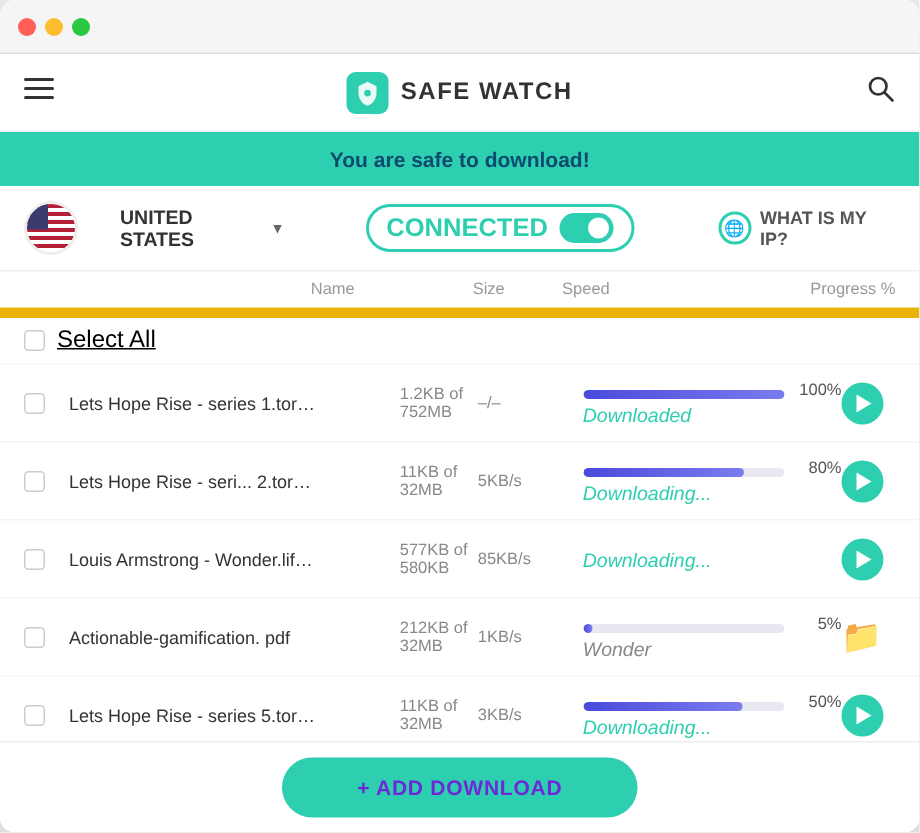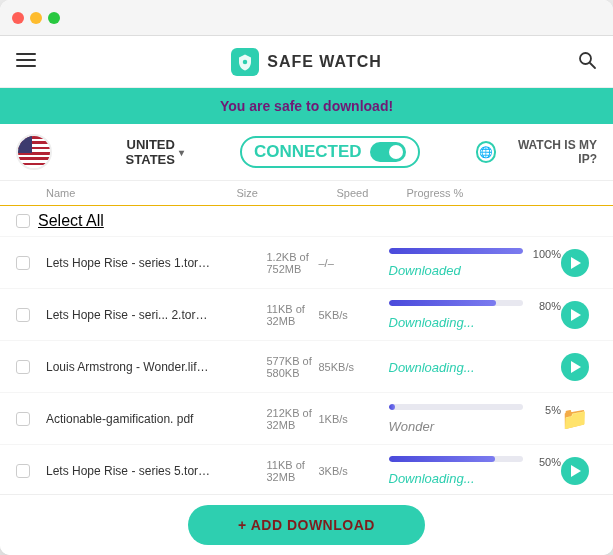--- a/index.html
+++ b/index.html
@@ -63,37 +63,36 @@
     .nav-logo {
       width: 28px; height: 28px;
       background: #2ecfb0;
       border-radius: 6px;
       display: flex; align-items: center; justify-content: center;
     }
     .nav-logo svg { width: 18px; height: 18px; }
 
     .banner {
       background: #2ecfb0;
-      color: #701a75;
+      color: #0c4a6e;
       text-align: center;
       padding: 10px;
       font-size: 14px;
       font-weight: 600;
       flex-shrink: 0;
     }
 
     .vpn-bar {
       background: #fff;
       padding: 10px 16px;
       display: flex;
       align-items: center;
       gap: 28px;
       border-bottom: 1px solid #eee;
       flex-shrink: 0;
-      text-align: right;
     }
     .flag-circle {
       width: 36px; height: 36px;
       border-radius: 50%;
       overflow: hidden;
       border: 2px solid #eee;
       flex-shrink: 0;
     }
     .flag-us {
       width: 100%; height: 100%;
@@ -161,22 +160,23 @@
       border-radius: 50%;
       display: flex; align-items: center; justify-content: center;
       color: #2ecfb0; font-size: 11px;
     }
 
     .table-header {
       display: grid;
       grid-template-columns: 30px 1fr 100px 70px 1fr;
       padding: 6px 16px;
       font-size: 11px; color: #999; font-weight: 500;
-      border-bottom: 1px solid #eab308;
-      flex-shrink: 0;
+      border-bottom: 7px solid #eab308;
+      flex-shrink: 0;
+      text-align: right;
     }
 
     .file-list {
       flex: 1;
       overflow-y: auto;
     }
     .select-all-row {
       display: flex; align-items: center; gap: 8px;
       padding: 6px 16px;
       border-bottom: 1px solid #f5f5f5;
@@ -198,21 +198,21 @@
       flex-shrink: 0;
     }
     .file-name {
       font-size: 12px; color: #333;
       white-space: nowrap; overflow: hidden; text-overflow: ellipsis;
       padding-right: 8px;
     }
     .file-size { font-size: 11px; color: #888; margin-left: 48px; }
     .file-speed { font-size: 11px; color: #888; }
     .progress-cell { display: flex; flex-direction: column; gap: 2px; }
-    .progress-row { display: flex; align-items: flex-start; gap: 6px; }
+    .progress-row { display: flex; align-items: flex-end; gap: 6px; }
     .progress-bar-bg {
       flex: 1; height: 6px;
       background: #e8e8f0;
       border-radius: 3px;
       overflow: hidden;
     }
     .progress-bar-fill {
       height: 100%; border-radius: 3px;
       background: linear-gradient(90deg, #4a4adb, #7b7bef);
     }
@@ -232,21 +232,21 @@
 
     .bottom-bar {
       padding: 10px;
       border-top: 1px solid #eee;
       display: flex; justify-content: center;
       flex-shrink: 0;
       background: #fff;
     }
     .add-download-btn {
       background: #2ecfb0;
-      color: #7f1d1d;
+      color: #6d28d9;
       border: none;
       border-radius: 25px;
       padding: 12px 50px;
       font-size: 14px;
       font-weight: 700;
       letter-spacing: 0.5px;
       cursor: pointer;
       display: flex; align-items: center; gap: 8px;
     }
   </style>
@@ -302,21 +302,21 @@
       <span class="chevron">▾</span>
     </div>
     <div class="vpn-bar-spacer"></div>
     <div class="connected-badge">
       <span>CONNECTED</span>
       <div class="toggle"></div>
     </div>
     <div class="vpn-bar-spacer"></div>
     <a class="ip-link" href="#">
       <div class="globe-icon">🌐</div>
-      <span>WATCH IS MY IP?</span>
+      <span>WHAT IS MY IP?</span>
     </a>
   </div>
 
   <div class="table-header">
     <div></div>
     <div>Name</div>
     <div>Size</div>
     <div>Speed</div>
     <div>Progress %</div>
   </div>

